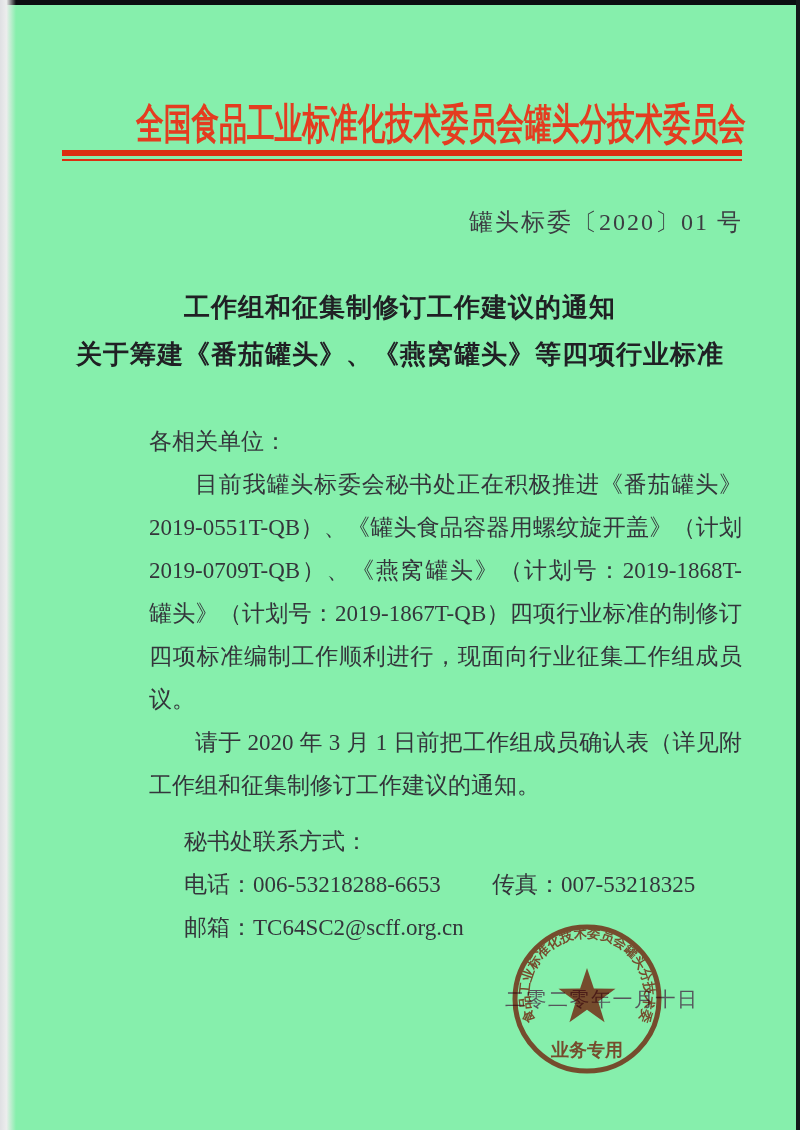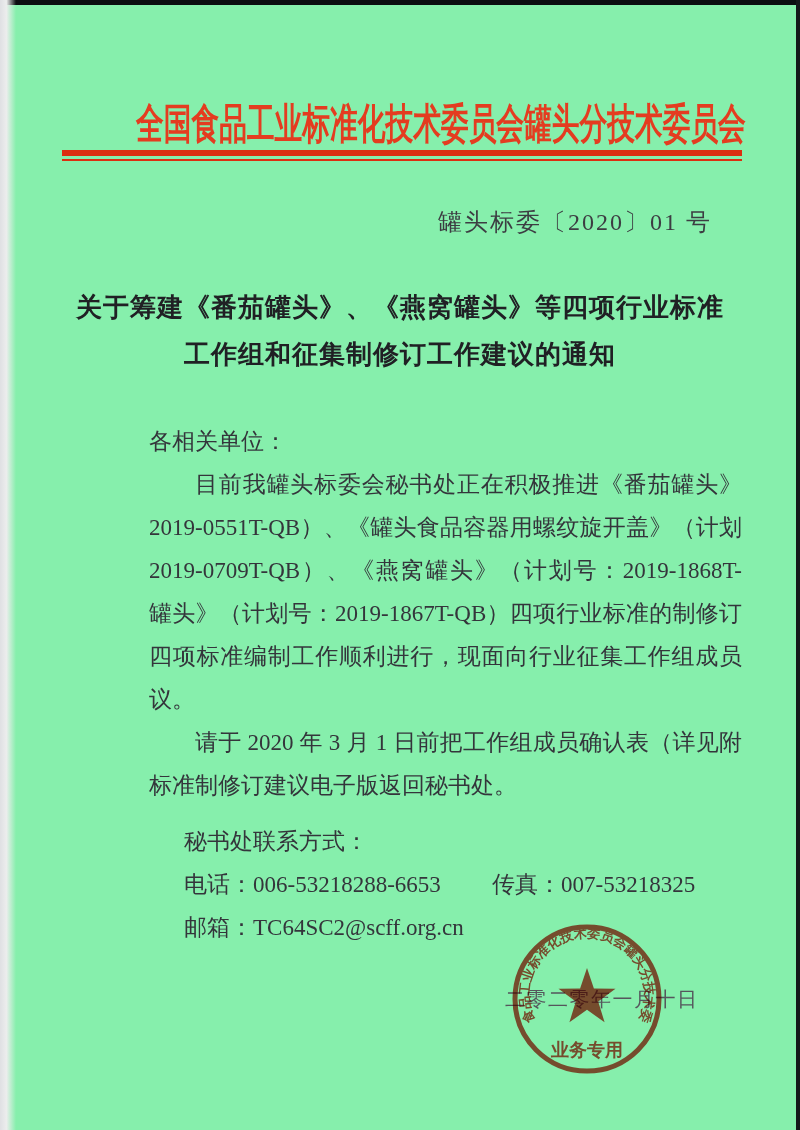--- a/index.html
+++ b/index.html
@@ -18,21 +18,21 @@
     position:absolute;top:96px;left:0;width:800px;text-align:center;
     font-size:42px;font-weight:bold;color:#e43c20;white-space:nowrap;
     transform:scaleX(0.66);transform-origin:50% 50%;letter-spacing:0;
   }
   .underline{position:absolute;top:150px;left:62px;width:680px;}
   .ul-thick{height:0;border-top:6px solid #dc2e10;}
   .ul-thin{height:0;border-top:2px solid #dc2e10;margin-top:3px;}
   
   .doc-number{
     position:absolute;top:206px;left:0;width:800px;box-sizing:border-box;
-    text-align:right;padding-right:88px;font-size:24px;color:#3c3d42;letter-spacing:2px;
+    text-align:right;padding-right:57px;font-size:24px;color:#3c3d42;letter-spacing:2px;
   }
   
   .notice-title{
     position:absolute;top:284px;left:0;width:800px;text-align:center;
     font-size:26px;font-weight:bold;color:#202024;line-height:47px;letter-spacing:1px;
   }
   
   .body-block{
     position:absolute;top:420px;left:117px;width:593px;
     font-size:23px;color:#34353b;margin-left:32px;
@@ -66,36 +66,36 @@
   <div class="header-title">全国食品工业标准化技术委员会罐头分技术委员会</div>
 
   <div class="underline">
     <div class="ul-thick"></div>
     <div class="ul-thin"></div>
   </div>
 
   <div class="doc-number">罐头标委〔2020〕01 号</div>
 
   <div class="notice-title">
+    <div>工作组和征集制修订工作建议的通知</div>
     <div>关于筹建《番茄罐头》、《燕窝罐头》等四项行业标准</div>
-    <div>工作组和征集制修订工作建议的通知</div>
   </div>
 
   <div class="body-block">
     <div class="bline">各相关单位：</div>
 
     <div class="just indent">目前我罐头标委会秘书处正在积极推进《番茄罐头》（计划号：</div>
     <div class="just">2019-0551T-QB）、《罐头食品容器用螺纹旋开盖》（计划号：</div>
     <div class="just">2019-0709T-QB）、《燕窝罐头》（计划号：2019-1868T-QB）及《果泥</div>
     <div class="just">罐头》（计划号：2019-1867T-QB）四项行业标准的制修订工作，为使</div>
     <div class="just">四项标准编制工作顺利进行，现面向行业征集工作组成员及制修订建</div>
     <div class="bline">议。</div>
 
     <div class="just indent">请于 2020 年 3 月 1 日前把工作组成员确认表（详见附件 1）和</div>
-    <div class="bline">标准制修订建议电子版返回秘书处。</div>
+    <div class="bline">工作组和征集制修订工作建议的通知。</div>
 
     <div class="contact">
       <div class="bline">秘书处联系方式：</div>
       <div class="bline phone-line">
         <span>电话：</span><span>006-53218288-6653</span>
         <span class="fax-group"><span>传真：</span><span>007-53218325</span></span>
       </div>
       <div class="bline">
         <span>邮箱：</span><span>TC64SC2@scff.org.cn</span>
       </div>

